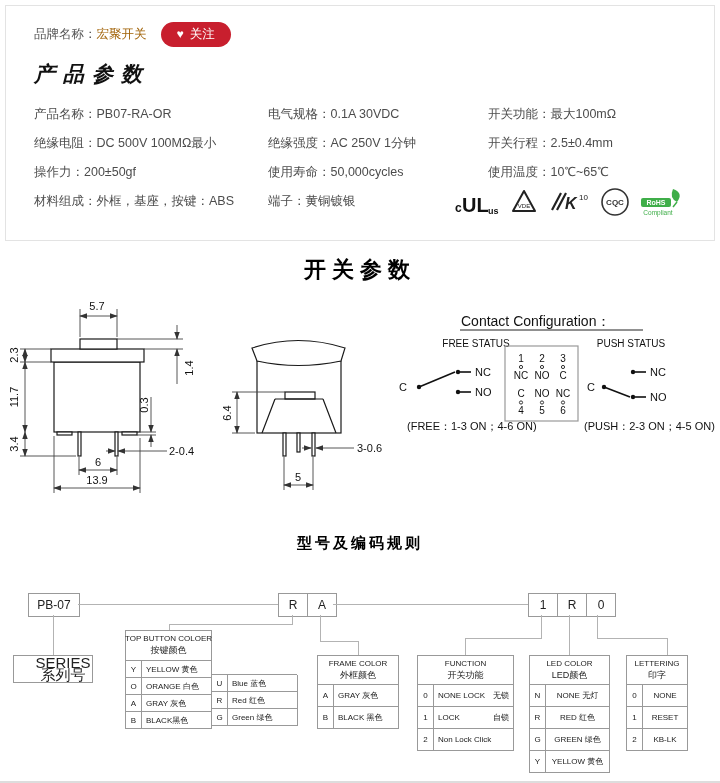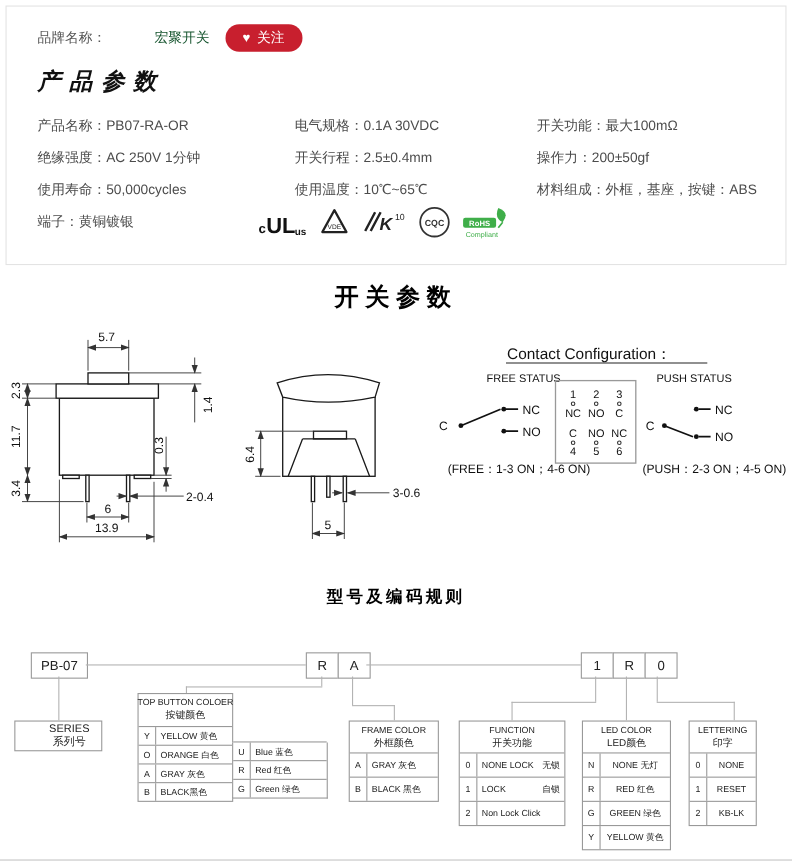--- a/index.html
+++ b/index.html
@@ -2,21 +2,21 @@
 <html><head>
 <meta charset="utf-8">
 <style>
   html,body{margin:0;padding:0;background:#fff;}
   .page{position:relative;width:720px;height:783px;background:#fff;overflow:hidden;
         font-family:"Liberation Sans",sans-serif;color:#333;}
   
   .card{margin:5px 5px 0 5px;border:1px solid #e3e3e3;height:236px;box-sizing:border-box;
         padding:16px 0 0 28px;background:#fff;}
   .brand-row{display:flex;align-items:center;font-size:12.5px;color:#555;height:24px;}
-  .brand-link{color:#14532d;margin-right:14px;cursor:pointer;margin-left:44px;}
+  .brand-link{color:#a16207;margin-right:14px;cursor:pointer;}
   .follow-btn{display:inline-flex;align-items:center;gap:6px;background:#c81f2e;color:#fff;
         border:none;border-radius:13px;padding:4px 16px;font-size:12.5px;cursor:pointer;}
   .follow-heart{font-size:12px;line-height:1;}
   .prod-title{margin-top:14px;font-family:"DejaVu Serif",serif;font-style:italic;font-weight:bold;
         font-size:21px;letter-spacing:8px;color:#111;}
   .param-grid{margin-top:12px;display:grid;grid-template-columns:234px 220px auto;
         grid-auto-rows:29px;align-items:center;font-size:12.5px;color:#4c4c4c;}
   .pl{white-space:nowrap;}
   .pv{white-space:nowrap;}
   .certs{display:flex;align-items:center;gap:10px;margin-left:-34px;}
@@ -46,21 +46,21 @@
   .ccell.wide{width:50px;}
   .tbl{position:absolute;border:1px solid #999;background:#fff;box-sizing:border-box;color:#222;}
   .thead{display:flex;flex-direction:column;align-items:center;justify-content:center;}
   .th1{font-size:8px;white-space:nowrap;}
   .th2{font-size:9px;margin-top:1px;white-space:nowrap;}
   .trow{display:flex;border-top:1px solid #999;align-items:stretch;font-size:8px;}
   .tcode{width:15px;border-right:1px solid #999;display:flex;align-items:center;justify-content:center;}
   .tlabel{flex:1;display:flex;align-items:center;padding:0 4px;white-space:nowrap;}
   .tlabel.between{justify-content:space-between;}
   .tlabel.center{justify-content:center;padding:0 2px;}
-  .series-box{display:flex;flex-direction:column;align-items:center;justify-content:center;font-size:10px;padding-left:20px;}
+  .series-box{display:flex;flex-direction:column;align-items:center;justify-content:center;font-size:15px;padding-left:20px;}
   .series-box div{line-height:12px;}
   .r16 .trow{height:16px;}
   .r21 .trow{height:21px;}
   .h29{height:29px;}
   .h28{height:28px;}
   .bottom-line{position:absolute;left:0;bottom:0;width:720px;height:2px;background:#ddd;}
 </style>
 </head>
 <body>
 
@@ -76,20 +76,21 @@
       </button>
     </div>
 
     <div class="prod-title">产品参数</div>
 
     <div class="param-grid">
       <div><span class="pl">产品名称：</span><span class="pv">PB07-RA-OR</span></div>
       <div><span class="pl">电气规格：</span><span class="pv">0.1A 30VDC</span></div>
       <div><span class="pl">开关功能：</span><span class="pv">最大100mΩ</span></div>
 
+      <div><span class="pl">绝缘电阻：</span><span class="pv">DC 500V 100MΩ最小</span></div>
       <div><span class="pl">绝缘强度：</span><span class="pv">AC 250V 1分钟</span></div>
       <div><span class="pl">开关行程：</span><span class="pv">2.5±0.4mm</span></div>
 
       <div><span class="pl">操作力：</span><span class="pv">200±50gf</span></div>
       <div><span class="pl">使用寿命：</span><span class="pv">50,000cycles</span></div>
       <div><span class="pl">使用温度：</span><span class="pv">10℃~65℃</span></div>
 
       <div><span class="pl">材料组成：</span><span class="pv">外框，基座，按键：ABS</span></div>
       <div><span class="pl">端子：</span><span class="pv">黄铜镀银</span></div>
 

